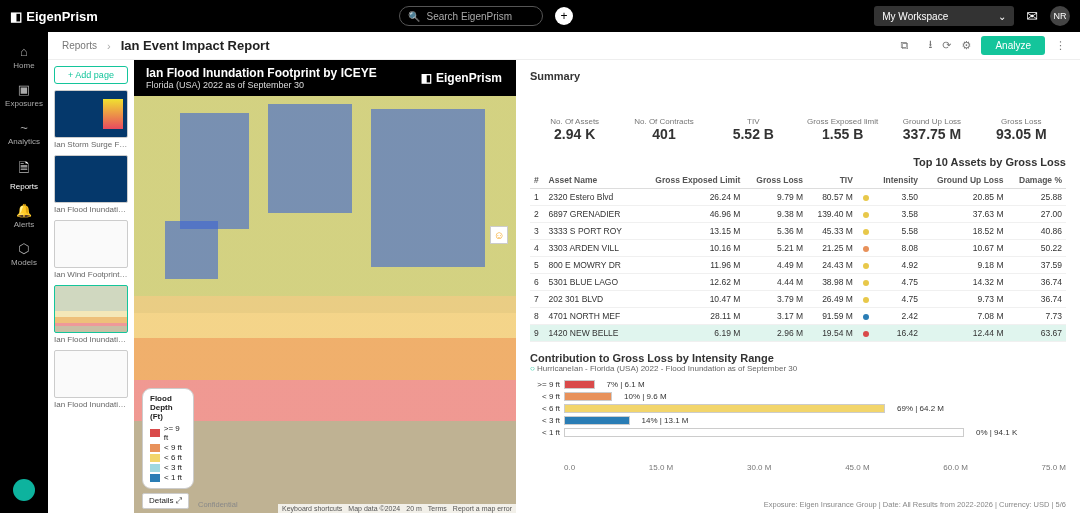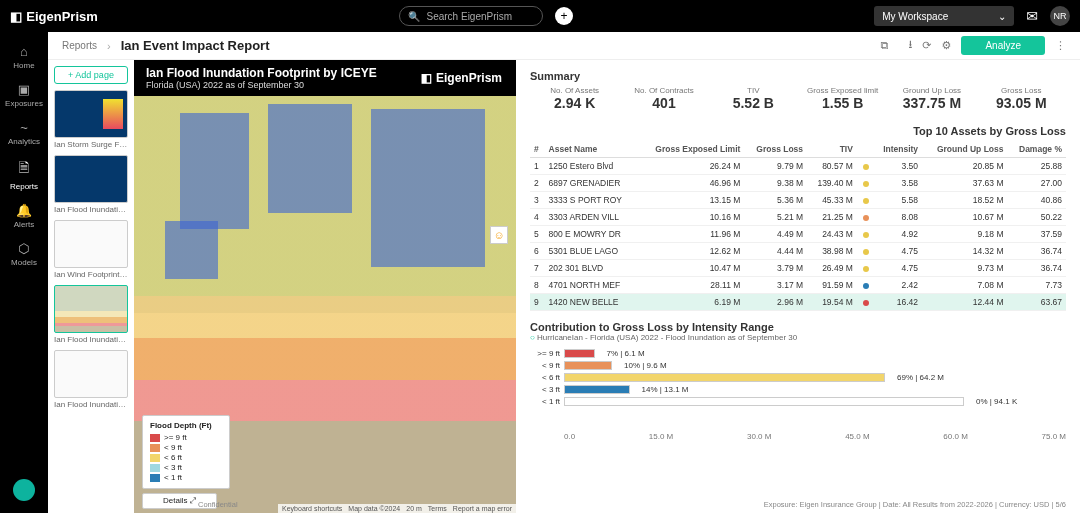--- a/index.html
+++ b/index.html
@@ -20,21 +20,21 @@
 .rail-item.active { color: #fff; }
 .rail-item .ri { font-size: 13px; display: block; margin-bottom: 2px; }
 .rail-bottom { margin-top: auto; margin-bottom: 12px; width: 22px; height: 22px; border-radius: 50%; background: #0db39e; }
 
 
 .main { position: absolute; left: 48px; top: 32px; right: 0; bottom: 0; display: flex; flex-direction: column; }
 .header-row { height: 28px; display: flex; align-items: center; padding: 0 14px; gap: 10px; border-bottom: 1px solid #eee; }
 .breadcrumb { font-size: 10px; color: #777; }
 .title { font-size: 13px; font-weight: 600; }
 .hdr-icons { margin-left: auto; display: flex; align-items: center; gap: 10px; color: #777; font-size: 11px; }
-.analyze-btn { background: #14c59b; color: #fff; padding: 4px 24px; border-radius: 3px; font-size: 10px; }
+.analyze-btn { background: #14c59b; color: #fff; padding: 4px 14px; border-radius: 3px; font-size: 10px; }
 
 .body { flex: 1; display: flex; overflow: hidden; }
 
 
 .thumbs { width: 86px; padding: 6px; overflow: hidden; }
 .add-page { border: 1px solid #14c59b; color: #14c59b; text-align: center; font-size: 9px; padding: 3px; border-radius: 3px; margin-bottom: 6px; }
 .thumb { margin-bottom: 6px; }
 .thumb-img { width: 74px; height: 48px; border: 1px solid #ccc; border-radius: 2px; background: #d8d8d8; }
 .thumb-img.active { border: 1px solid #14c59b; }
 .thumb-label { font-size: 8px; color: #666; margin-top: 2px; overflow: hidden; white-space: nowrap; text-overflow: ellipsis; width: 74px; }
@@ -53,33 +53,33 @@
 .map-title-bar { background: #000; color: #fff; padding: 6px 12px; position: relative; }
 .map-title { font-size: 12px; font-weight: 600; }
 .map-sub { font-size: 9px; opacity: .85; }
 .map-logo { position: absolute; right: 14px; top: 50%; transform: translateY(-50%); font-size: 12px; font-weight: 600; display:flex; align-items:center; gap:4px;}
 .map { flex: 1; position: relative; background:
   linear-gradient(180deg, rgba(240,232,120,.6) 0 48%, transparent 48%),
   linear-gradient(180deg, transparent 0 48%, rgba(245,210,130,.85) 48% 58%, rgba(240,170,100,.9) 58% 68%, rgba(240,140,140,.85) 68% 78%, transparent 78%),
   linear-gradient(180deg,#a8b090 0 52%,#efe2b5 52% 78%,#bfb293 78% 100%);
 }
 .bldg { position:absolute; background: rgba(60,100,210,.6); }
-.legend { position: absolute; left: 8px; bottom: 24px; background: #fff; border: 1px solid #ccc; border-radius: 2px; padding: 5px 7px; font-size: 8px; width: 88px; }
+.legend { position: absolute; left: 8px; bottom: 24px; background: #fff; border: 1px solid #ccc; border-radius: 9px; padding: 5px 7px; font-size: 8px; width: 52px; }
 .legend-title { font-weight: 600; margin-bottom: 3px; }
 .legend-row { display: flex; align-items: center; gap: 4px; margin: 1px 0; }
 .sw { width: 10px; height: 8px; }
-.details-btn { position:absolute; left:8px; bottom:4px; background:#fff; border:1px solid #ccc; font-size:8px; padding:2px 20px; border-radius:2px; }
+.details-btn { position:absolute; left:8px; bottom:4px; background:#fff; border:1px solid #ccc; font-size:8px; padding:2px 6px; border-radius:2px; }
 .map-footer { position:absolute; bottom:0; right:0; font-size:7px; color:#555; background:rgba(255,255,255,.8); padding:1px 4px; display:flex; gap:6px;}
 .pegman { position:absolute; right:8px; top:130px; width:18px; height:18px; background:#fff; border:1px solid #ccc; display:flex;align-items:center;justify-content:center; font-size:11px; color:#f5a623;}
 
 
 .data-panel { flex: 1; padding: 10px 14px; overflow: hidden; font-size: 9px; color: #333; }
 .summary-title { font-size: 11px; font-weight: 600; margin-bottom: 4px; }
 .summary-row { display:flex; justify-content: space-between; text-align:center; margin-bottom:14px; }
-.summary-item { flex:1; }
+.summary-item { flex:1;margin-top:31px; }
 .summary-item .lab { font-size:8px; color:#777; }
 .summary-item .val { font-size:14px; font-weight:600; }
 
 .table-title { font-size:11px; font-weight:600; margin-bottom:4px;text-align:right; }
 table { width:100%; border-collapse:collapse; font-size:8.5px; }
 th { text-align:right; font-weight:600; color:#555; padding:3px 4px; border-bottom:1px solid #ddd; }
 th:nth-child(1),th:nth-child(2){text-align:left;}
 td { text-align:right; padding:3px 4px; border-bottom:1px solid #f0f0f0; }
 td:nth-child(1),td:nth-child(2){text-align:left;}
 tr.hl { background:#e0f5ee; }
@@ -264,21 +264,21 @@
                 <th>TIV</th>
                 <th></th>
                 <th>Intensity</th>
                 <th>Ground Up Loss</th>
                 <th>Damage %</th>
               </tr>
             </thead>
           <tbody id="tbody">
               <tr>
                 <td>1</td>
-                <td>1250 Estero Blvd</td>
+                <td>2320 Estero Blvd</td>
                 <td>26.24 M</td>
                 <td>9.79 M</td>
                 <td>80.57 M</td>
                 <td><span class="dot" style="background:#e8c84a"></span></td>
                 <td>3.50</td>
                 <td>20.85 M</td>
                 <td>25.88</td>
               </tr>
               <tr>
                 <td>2</td>

